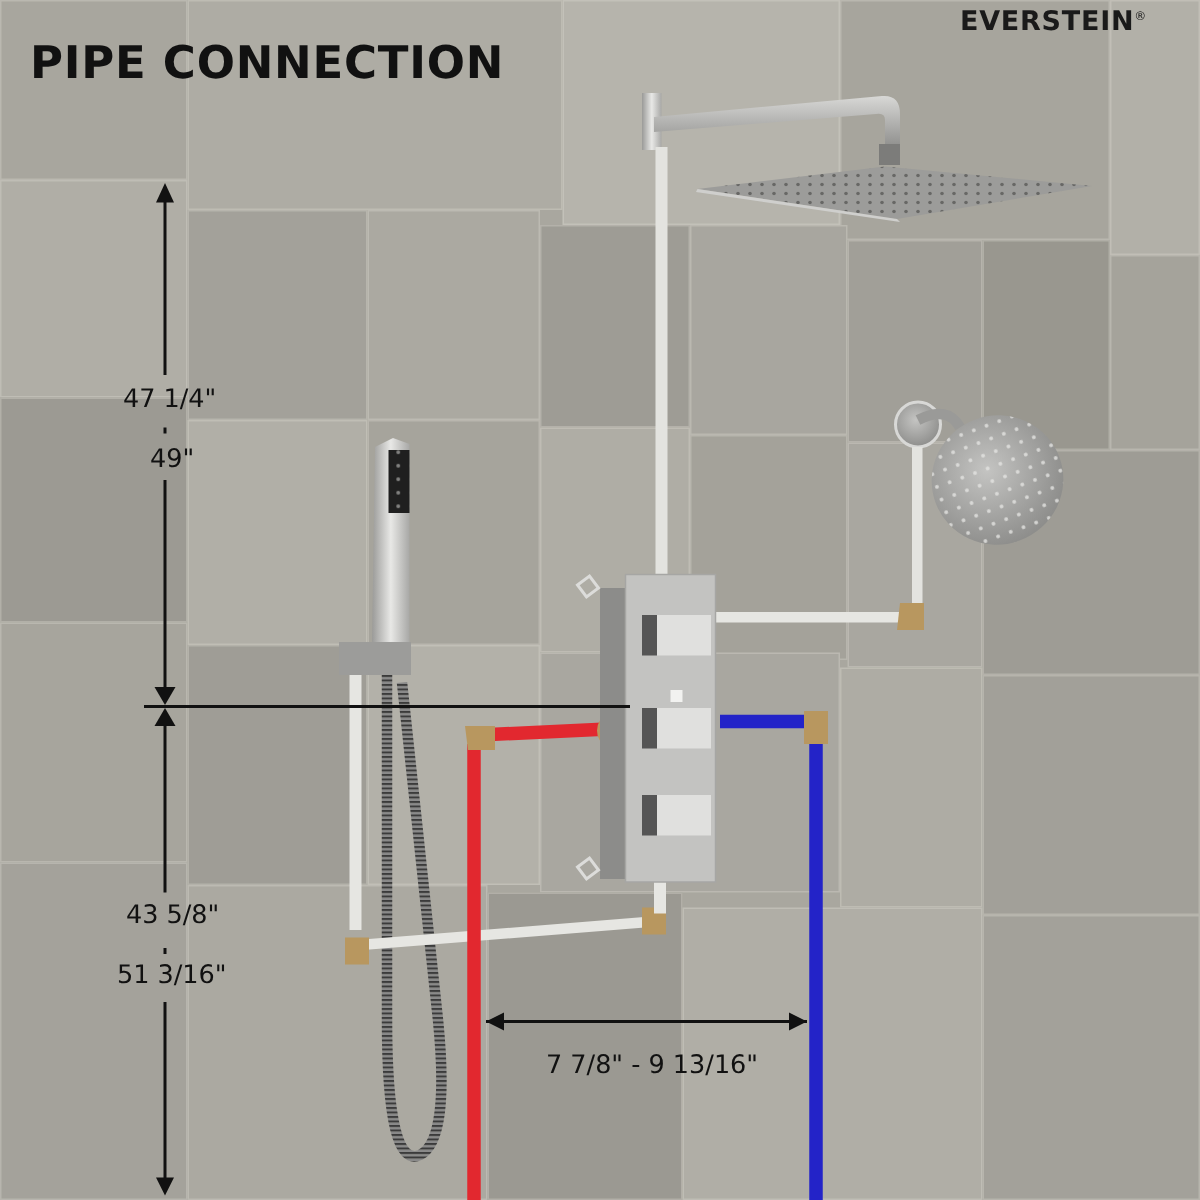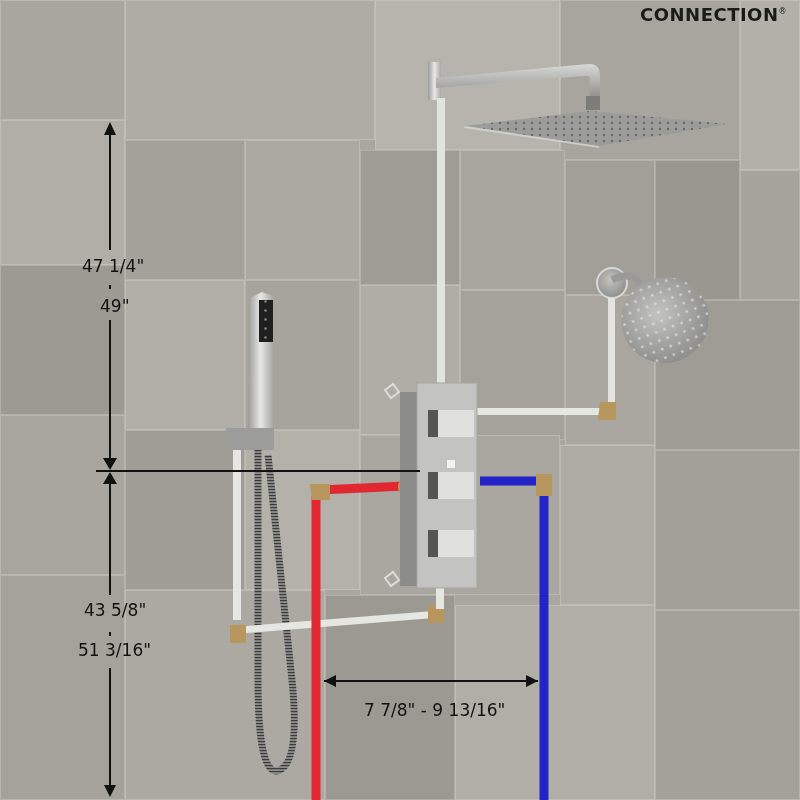--- a/index.html
+++ b/index.html
@@ -43,24 +43,25 @@
   <div class="tile" style="left:560px;top:445px;width:95px;height:160px;background:#aeaca4"></div>
   <div class="tile" style="left:655px;top:450px;width:145px;height:160px;background:#a2a099"></div>
   <div class="tile" style="left:0;top:575px;width:125px;height:225px;background:#a4a29b"></div>
   <div class="tile" style="left:125px;top:590px;width:200px;height:210px;background:#aba9a1"></div>
   <div class="tile" style="left:325px;top:595px;width:130px;height:205px;background:#9b9992"></div>
   <div class="tile" style="left:455px;top:605px;width:200px;height:195px;background:#b0aea6"></div>
   <div class="tile" style="left:655px;top:610px;width:145px;height:190px;background:#a3a19a"></div>
 </div>
 
 <div class="title">
+  <div>PIPE CONNECTION</div>
 </div>
 
 <div class="logo">
-  <span>CONNECTION</span><sup>®</sup>
+  <span>EVERSTEIN</span><sup>®</sup>
 </div>
 
 <svg width="800" height="800" viewBox="0 0 800 800">
   <defs>
     <linearGradient id="chrome" x1="0" y1="0" x2="1" y2="0">
       <stop offset="0" stop-color="#9a9a98"></stop>
       <stop offset="0.5" stop-color="#e8e8e6"></stop>
       <stop offset="1" stop-color="#a8a8a6"></stop>
     </linearGradient>
     <linearGradient id="chromeV" x1="0" y1="0" x2="0" y2="1">

